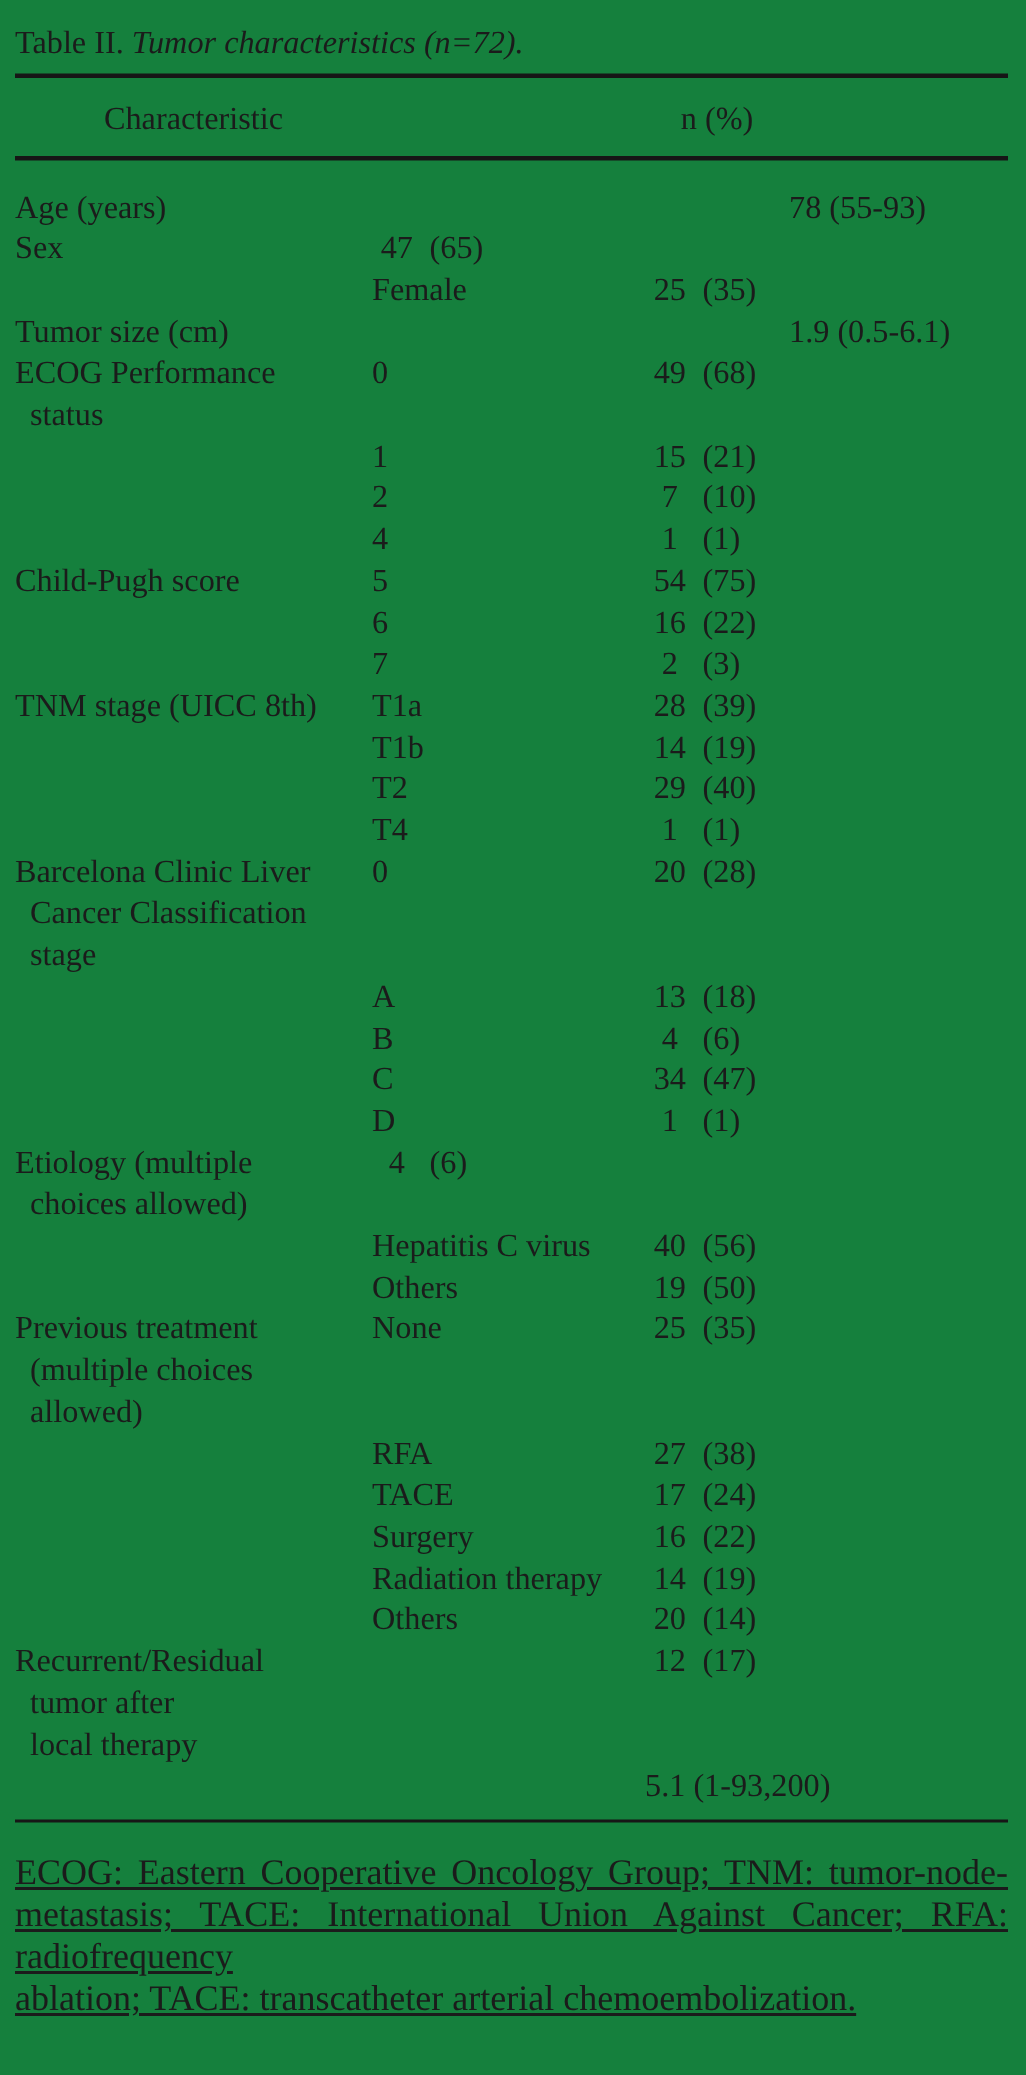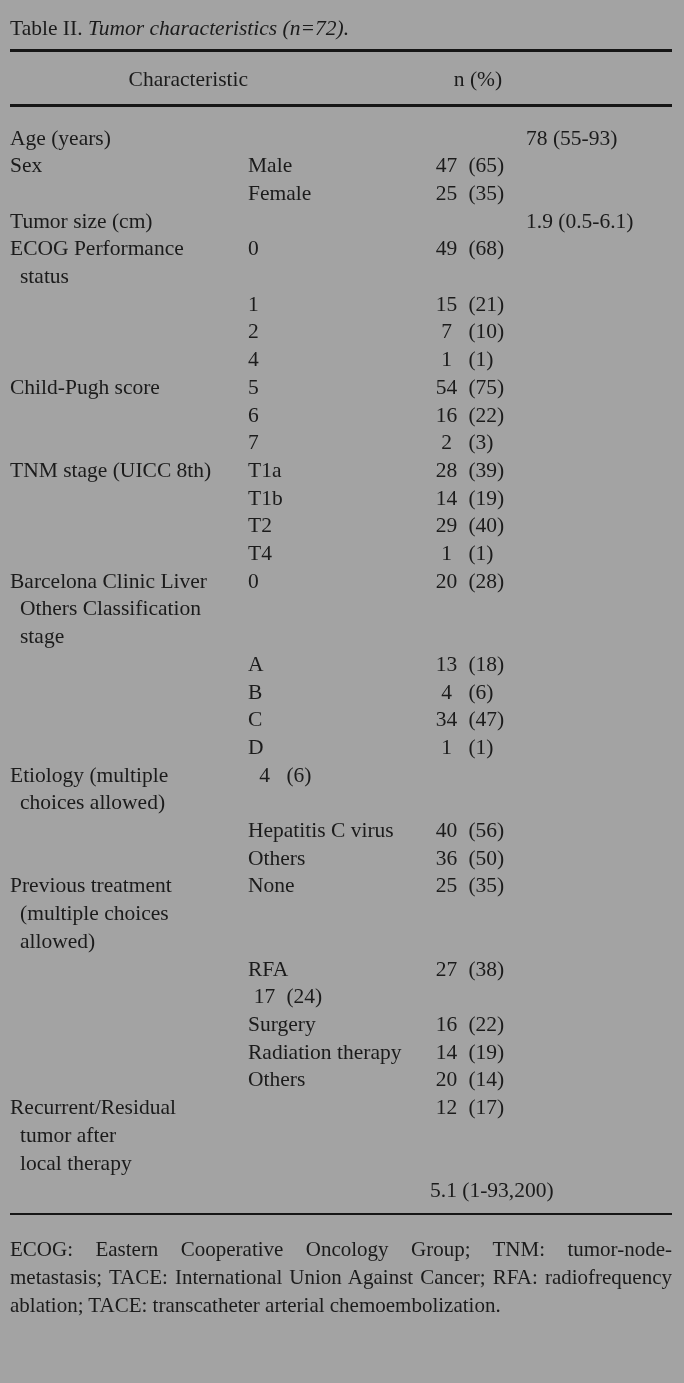--- a/index.html
+++ b/index.html
@@ -1,52 +1,52 @@
 <!DOCTYPE html>
 <html><head>
 <meta charset="utf-8">
 <style>
   html,body { margin:0; padding:0; background:#ffffff; }
   .page {
     position:relative;
     width:684px; height:1383px;
     box-sizing:border-box;
-    background:#a3a3a3;
+    background:#15803d;
     color:#1b1b1b;
     font-family:"Liberation Serif", serif;
     font-size:21.5px;
     padding:12px 12px 0 10px;
     overflow:hidden;
   }
   .title { line-height:28px; margin:2px 0 7px 0; white-space:nowrap; }
   .title .italic { font-style:italic; }
   .rule { height:3px; background:#161616; }
   .rule.thin { height:2.5px; }
 
   .hdr-row, .trow {
     display:grid;
     grid-template-columns:238px 182px 96px 146px;
     align-items:start;
   }
   .hdr-row { padding:13px 0 11px 0; line-height:28px; }
-  .hdr-row .h1 { text-align:right; }
+  .hdr-row .h1 { text-align:center; }
   .hdr-row .h3 { text-align:center; }
   .hdr-row .h4 { text-align:center; white-space:pre-line; }
 
   .tbody { padding:18px 0 8px 0; line-height:27.7px; }
   .trow .c1 {
     padding-left:10px; text-indent:-10px;
     white-space:pre-line;
   }
   .trow .c2 { white-space:nowrap; }
   .trow .c3 { white-space:nowrap; }
   .trow .c3 .ncount { display:inline-block; width:33px; text-align:center; }
   .trow .c4 { white-space:nowrap; }
 
-  .footnote { margin-top:20px; line-height:28px; font-size:21px; }
+  .footnote { margin-top:20px; line-height:28px; font-size:24px;text-decoration:underline; }
   .footnote .fline { width:662px; }
   .footnote .fline.justify-full { text-align:justify; text-align-last:justify; }
 </style>
 </head>
 <body>
 
 <div class="page">
 
   <div class="title">
     <span>Table II. </span><span class="italic">Tumor characteristics (n=72).</span>
@@ -64,21 +64,20 @@
 
   <div class="tbody">
       <div class="trow">
         <div class="c1">Age (years)</div>
         <div class="c2"></div>
         <div class="c3"><span class="ncount"></span><span class="npct"></span></div>
         <div class="c4">78 (55-93)</div>
       </div>
       <div class="trow">
         <div class="c1">Sex</div>
-        <div class="c2">Male</div>
         <div class="c3"><span class="ncount">47</span><span class="npct">&nbsp;(65)</span></div>
         <div class="c4"></div>
       </div>
       <div class="trow">
         <div class="c1"></div>
         <div class="c2">Female</div>
         <div class="c3"><span class="ncount">25</span><span class="npct">&nbsp;(35)</span></div>
         <div class="c4"></div>
       </div>
       <div class="trow">
@@ -149,21 +148,21 @@
         <div class="c4"></div>
       </div>
       <div class="trow">
         <div class="c1"></div>
         <div class="c2">T4</div>
         <div class="c3"><span class="ncount">1</span><span class="npct">&nbsp;(1)</span></div>
         <div class="c4"></div>
       </div>
       <div class="trow">
         <div class="c1">Barcelona Clinic Liver
-Others Classification
+Cancer Classification
 stage</div>
         <div class="c2">0</div>
         <div class="c3"><span class="ncount">20</span><span class="npct">&nbsp;(28)</span></div>
         <div class="c4"></div>
       </div>
       <div class="trow">
         <div class="c1"></div>
         <div class="c2">A</div>
         <div class="c3"><span class="ncount">13</span><span class="npct">&nbsp;(18)</span></div>
         <div class="c4"></div>
@@ -194,39 +193,40 @@
       </div>
       <div class="trow">
         <div class="c1"></div>
         <div class="c2">Hepatitis C virus</div>
         <div class="c3"><span class="ncount">40</span><span class="npct">&nbsp;(56)</span></div>
         <div class="c4"></div>
       </div>
       <div class="trow">
         <div class="c1"></div>
         <div class="c2">Others</div>
-        <div class="c3"><span class="ncount">36</span><span class="npct">&nbsp;(50)</span></div>
+        <div class="c3"><span class="ncount">19</span><span class="npct">&nbsp;(50)</span></div>
         <div class="c4"></div>
       </div>
       <div class="trow">
         <div class="c1">Previous treatment
 (multiple choices
 allowed)</div>
         <div class="c2">None</div>
         <div class="c3"><span class="ncount">25</span><span class="npct">&nbsp;(35)</span></div>
         <div class="c4"></div>
       </div>
       <div class="trow">
         <div class="c1"></div>
         <div class="c2">RFA</div>
         <div class="c3"><span class="ncount">27</span><span class="npct">&nbsp;(38)</span></div>
         <div class="c4"></div>
       </div>
       <div class="trow">
         <div class="c1"></div>
+        <div class="c2">TACE</div>
         <div class="c3"><span class="ncount">17</span><span class="npct">&nbsp;(24)</span></div>
         <div class="c4"></div>
       </div>
       <div class="trow">
         <div class="c1"></div>
         <div class="c2">Surgery</div>
         <div class="c3"><span class="ncount">16</span><span class="npct">&nbsp;(22)</span></div>
         <div class="c4"></div>
       </div>
       <div class="trow">

